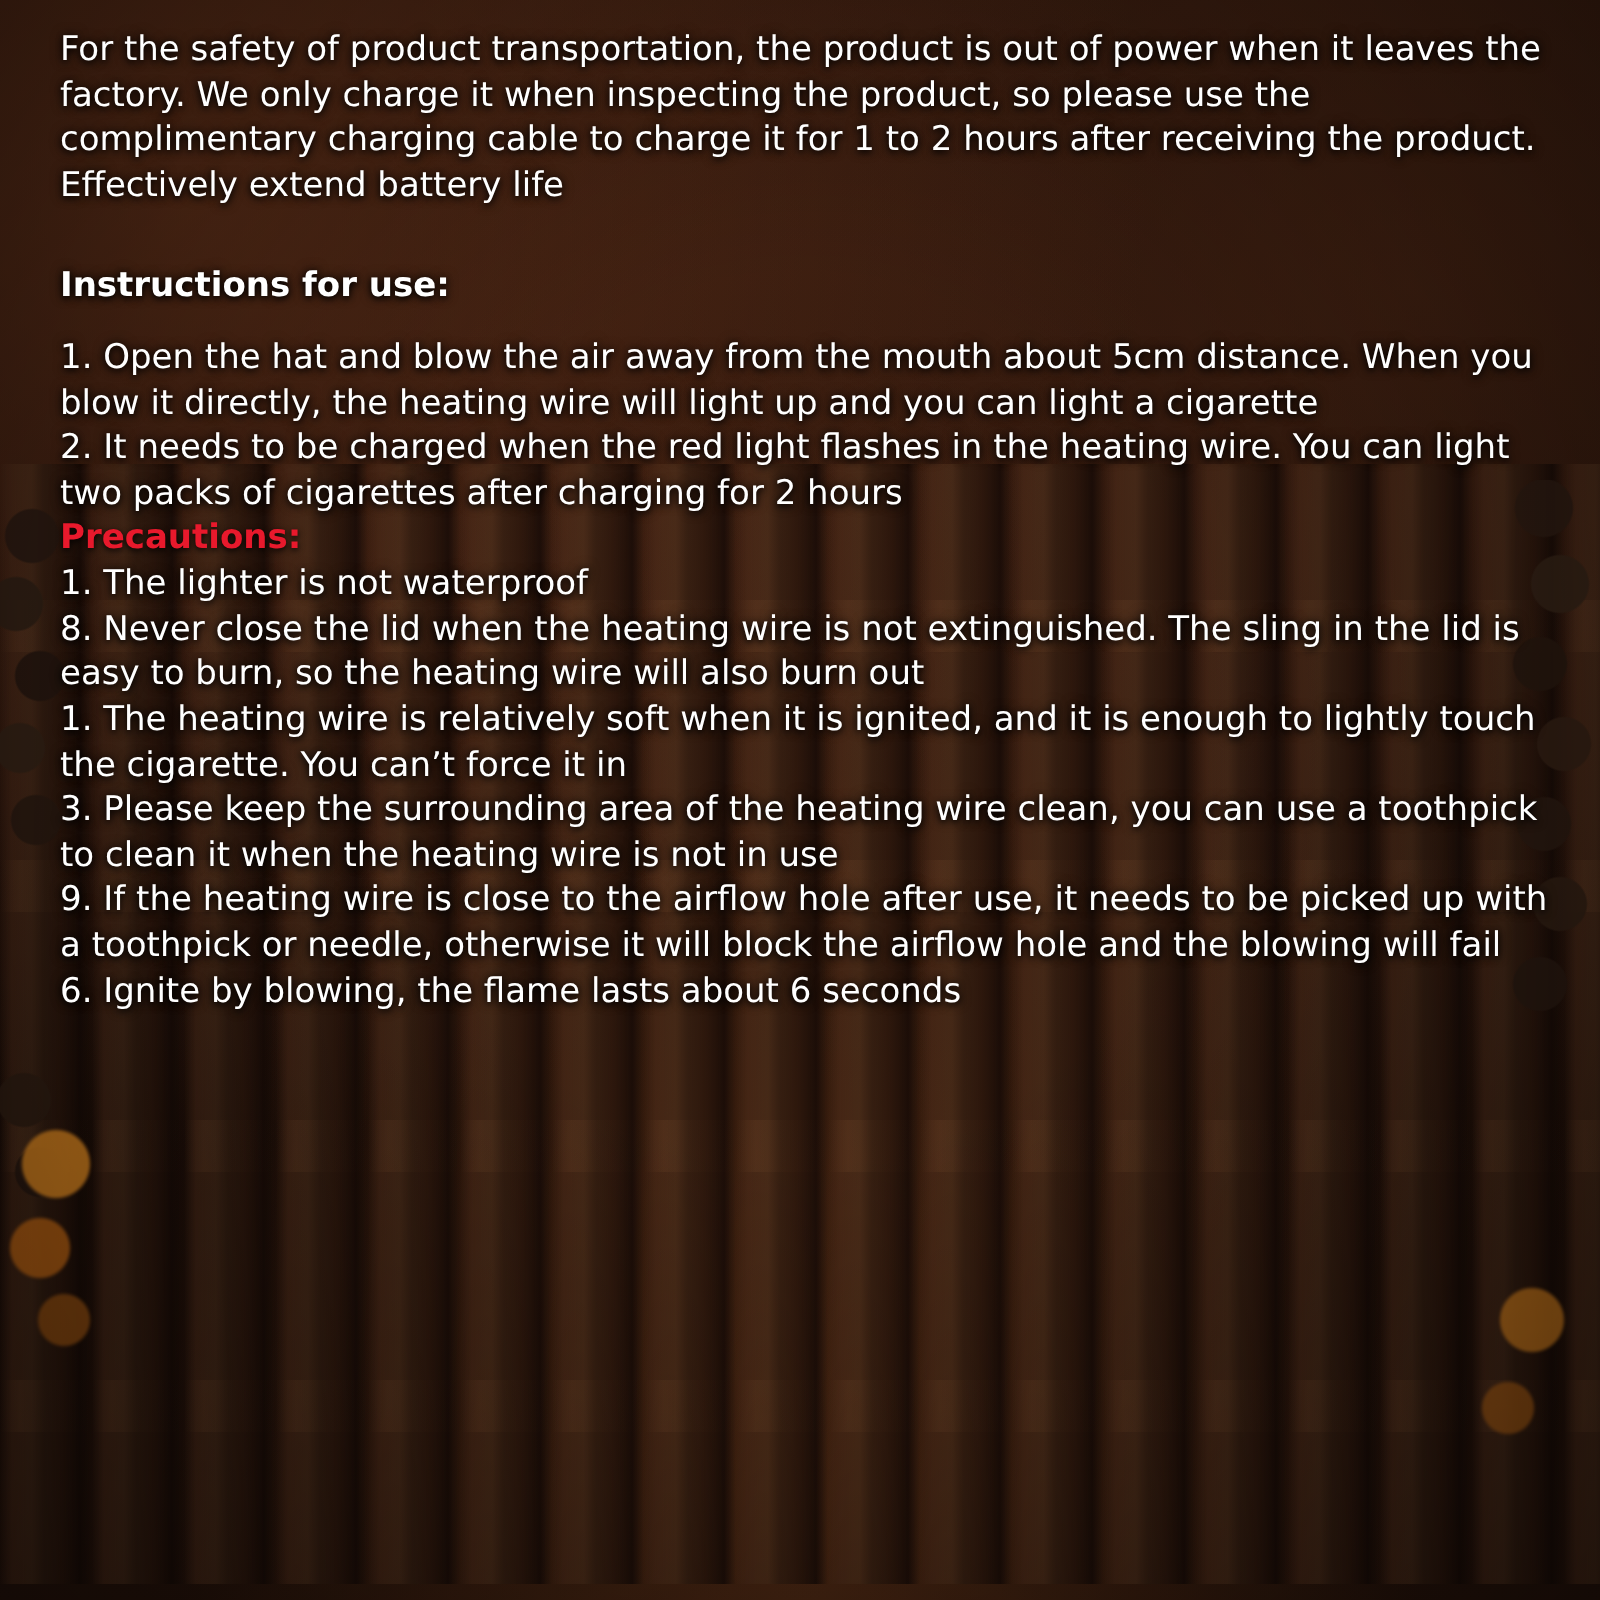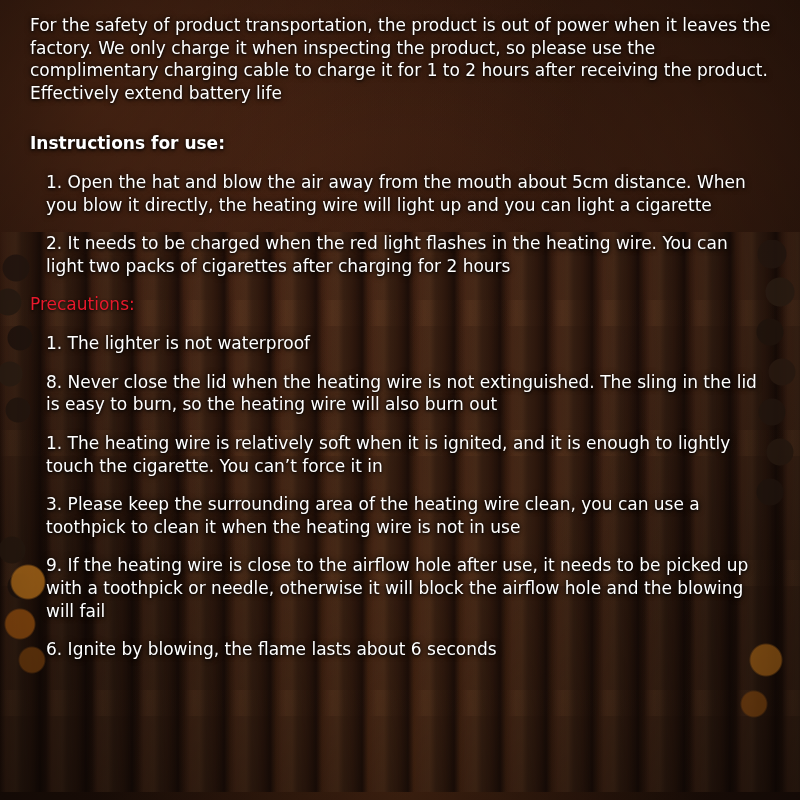--- a/index.html
+++ b/index.html
@@ -144,24 +144,24 @@
     font-family: "DejaVu Sans", sans-serif;
   }
   p { margin: 0; }
   .para-intro { margin-bottom: 28px; }
   .heading {
     font-weight: bold;
     margin-bottom: 13px;
   }
   .precautions {
     color: #e8192c;
-    font-weight: normal;
+    font-weight: bold;
     text-shadow: 0 1px 3px rgba(0,0,0,0.95);
   }
-  .item { margin: 16px; }
+  .item { margin: 0; }
 </style>
 </head>
 <body>
 
 <div id="page">
 
   <div class="bg"></div>
   <div class="rods"></div>
   <div class="rods-dark"></div>
   <div class="carve" style="top:300px"></div>

